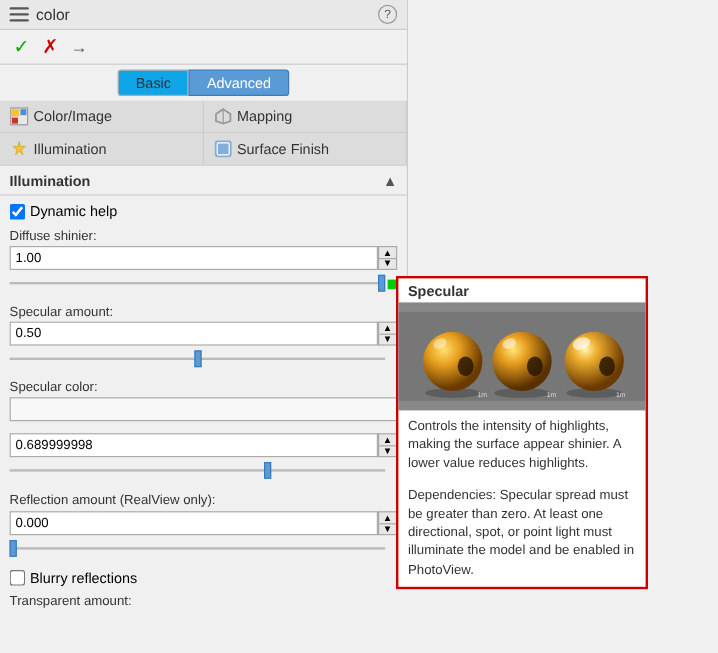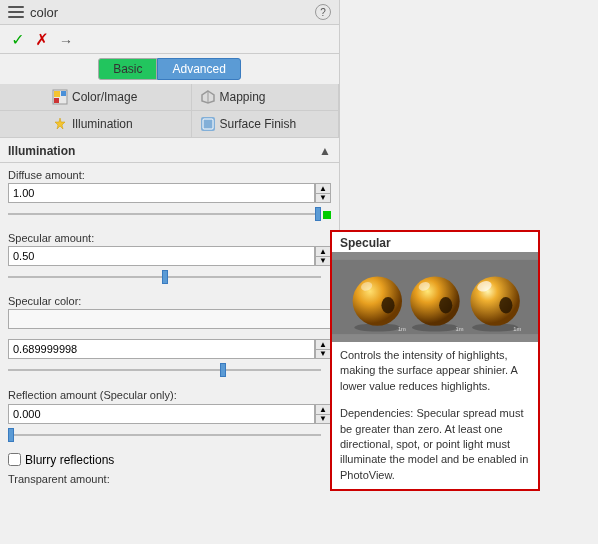--- a/index.html
+++ b/index.html
@@ -109,21 +109,21 @@
     .tab-row {
       display: flex;
       justify-content: center;
       padding: 4px 8px;
       gap: 0;
     }
 
     .tab-btn {
       padding: 3px 14px;
       border: 1px solid #aaa;
-      background: #22c55e;
+      background: #0ea5e9;
       cursor: pointer;
       font-size: 12px;
       color: #333;
     }
 
     .tab-btn.active {
       background: #5b9bd5;
       color: white;
       border-color: #3a7bbf;
     }
@@ -133,21 +133,20 @@
     }
 
     .tab-btn:last-child {
       border-radius: 0 3px 3px 0;
     }
 
     .nav-tabs {
       display: flex;
       border-bottom: 1px solid #ccc;
       background: #dcdcdc;
-      padding-left: 44px;
     }
 
     .nav-tab {
       flex: 1;
       padding: 5px 8px;
       display: flex;
       align-items: center;
       gap: 4px;
       cursor: pointer;
       border-right: 1px solid #ccc;
@@ -424,22 +423,26 @@
       </div>
     </div>
 
     <div class="section-header">
       <span class="section-title">Illumination</span>
       <span class="collapse-btn">▲</span>
     </div>
 
     <div class="section-content">
 
-
-      <div class="field-label">Diffuse amount:</div>
+      <div class="checkbox-row">
+        <input type="checkbox" checked="" style="">
+        <span>Dynamic help</span>
+      </div>
+
+      <div class="field-label">Diffuse shinier:</div>
       <div class="input-row">
         <input type="text" class="num-input" value="1.00" style="">
         <div class="spinner-btns">
           <div class="spinner-btn">▲</div>
           <div class="spinner-btn">▼</div>
         </div>
       </div>
       <div style="position:relative; margin-bottom:8px;">
         <input type="range" min="0" max="1" step="0.01" value="1" style="width: calc(100% - 10px);">
         <div class="green-indicator"></div>
@@ -467,21 +470,21 @@
         <div class="spinner-btns">
           <div class="spinner-btn">▲</div>
           <div class="spinner-btn">▼</div>
         </div>
       </div>
       <div style="position:relative; margin-bottom:8px;">
         <input type="range" min="0" max="1" step="0.001" value="0.69" style="width: calc(100% - 10px);">
       </div>
 
       <div class="reflection-label">
-        <span>Reflection amount (Specular only):</span>
+        <span>Reflection amount (RealView only):</span>
       </div>
       <div class="input-row">
         <input type="text" class="num-input" value="0.000" style="">
         <div class="spinner-btns">
           <div class="spinner-btn">▲</div>
           <div class="spinner-btn">▼</div>
         </div>
       </div>
       <div style="position:relative; margin-bottom:8px;">
         <input type="range" min="0" max="1" step="0.001" value="0" style="width: calc(100% - 10px);">

